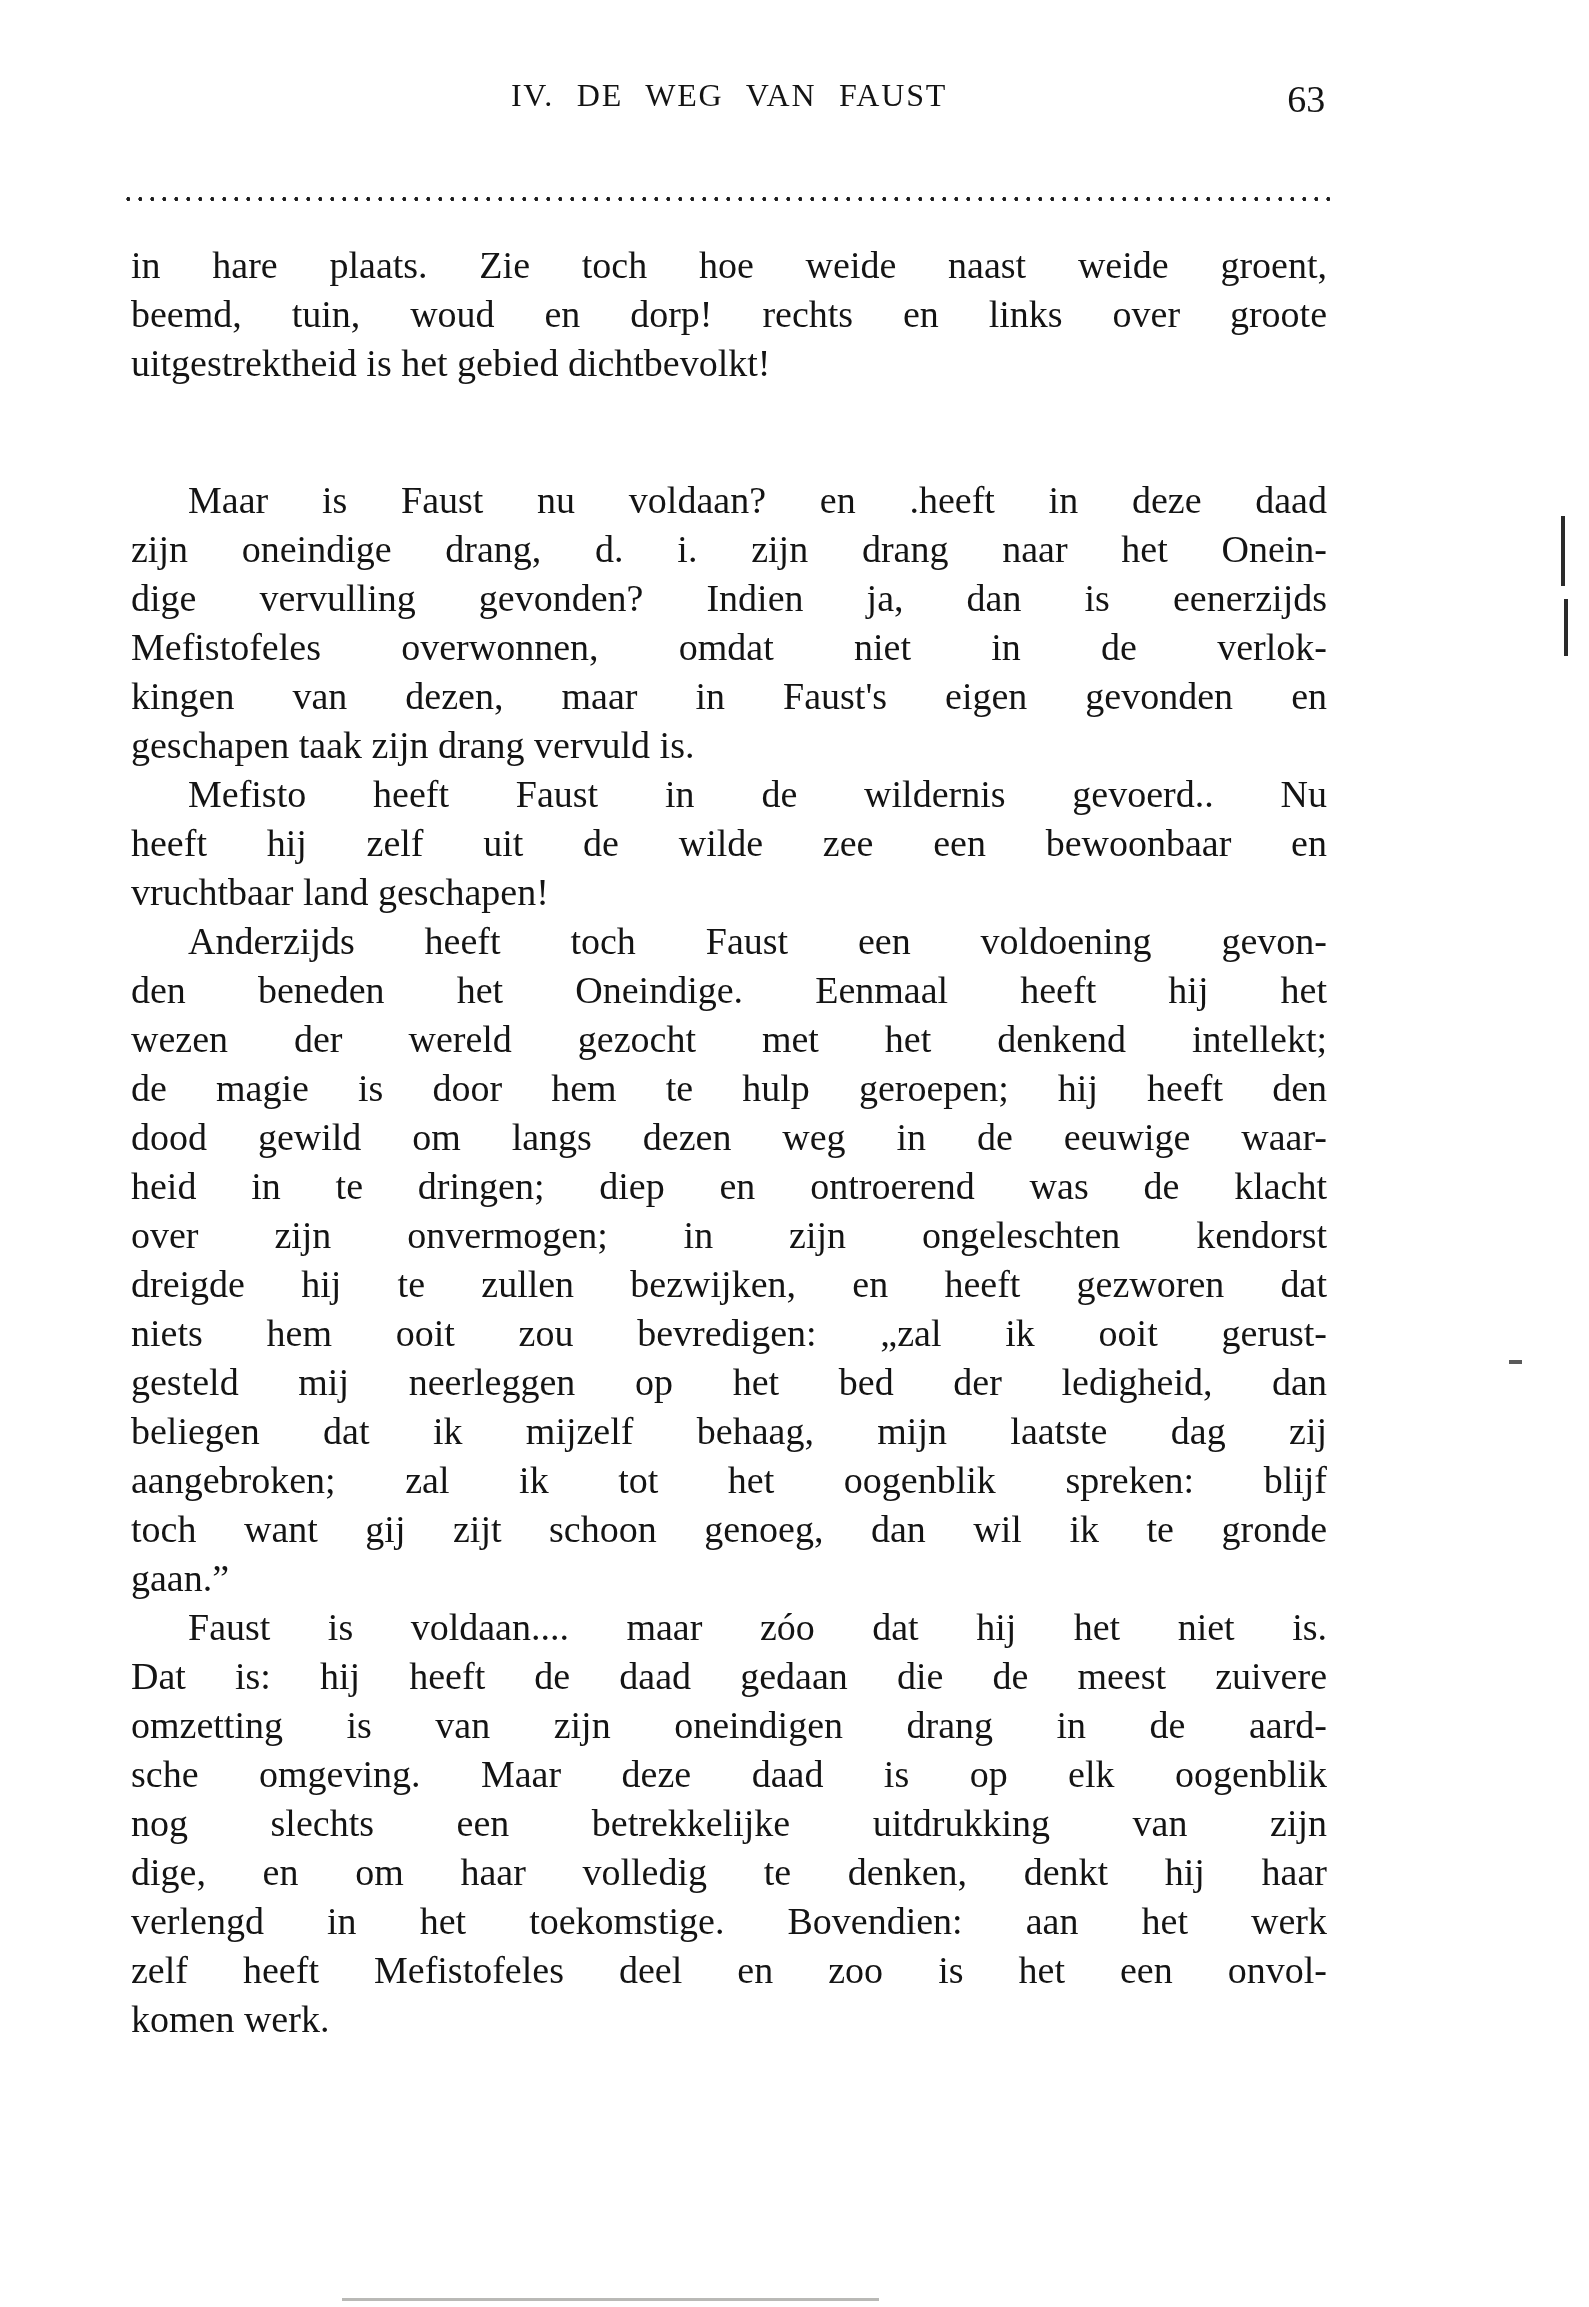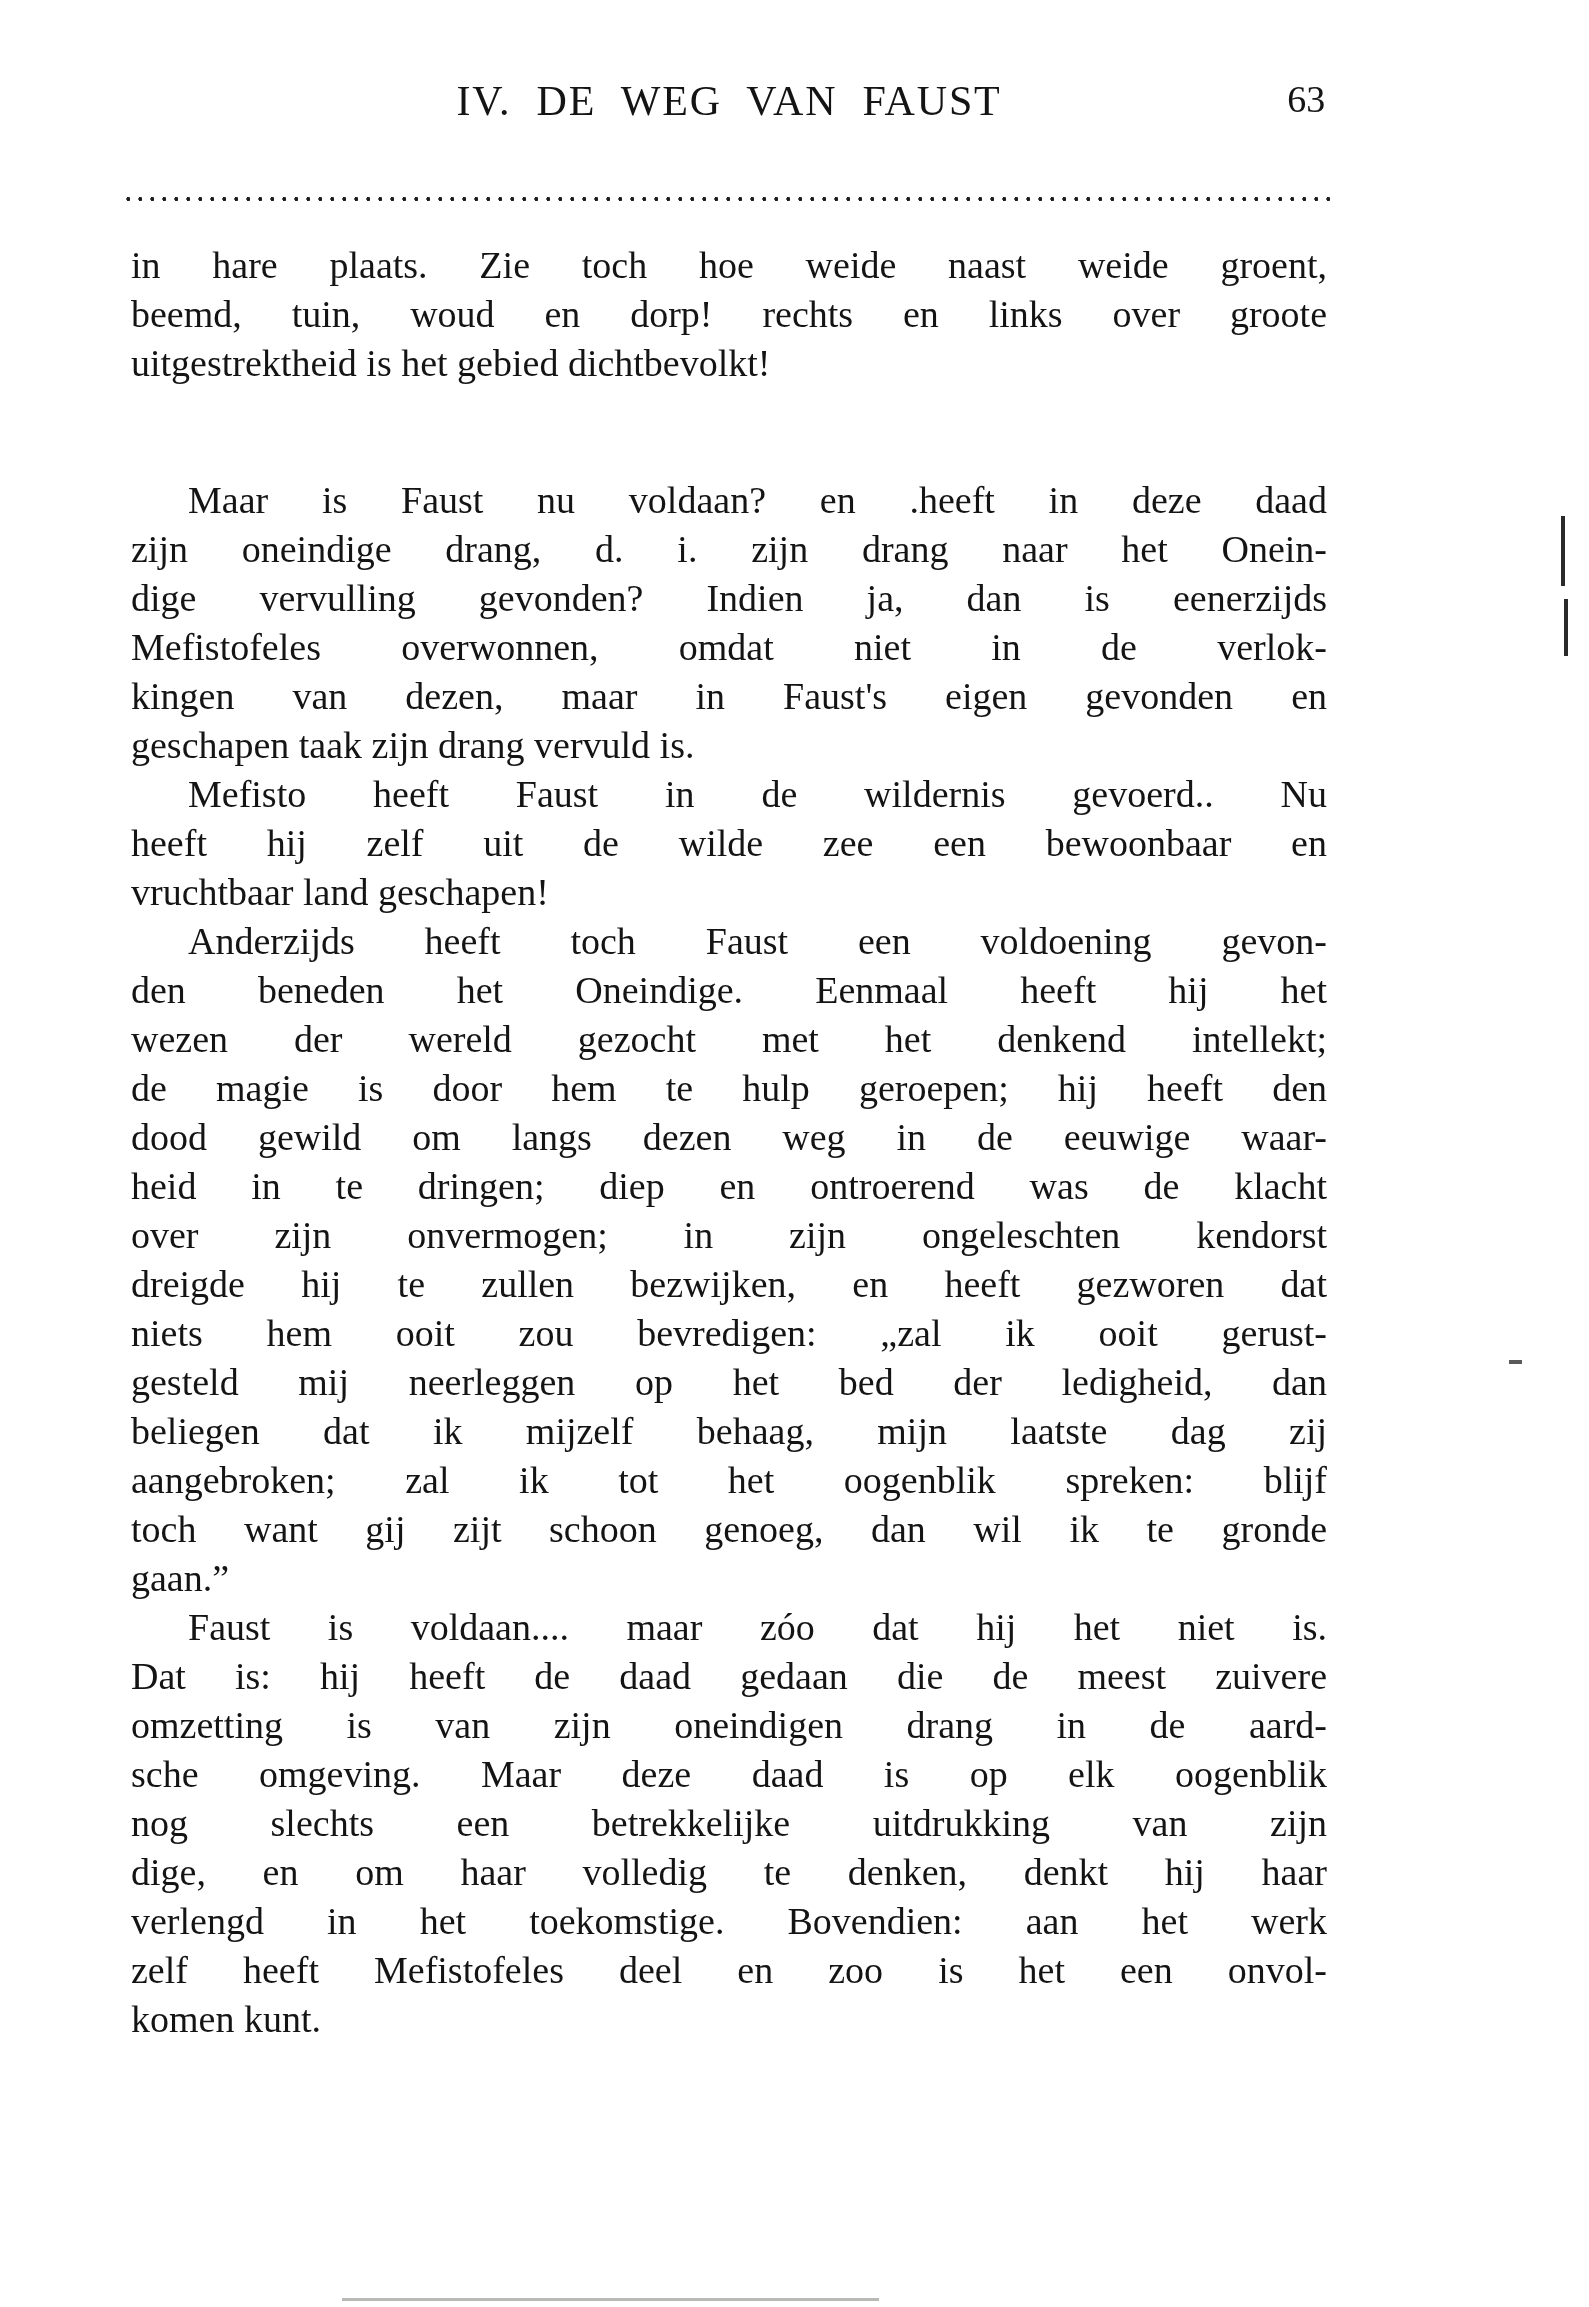--- a/index.html
+++ b/index.html
@@ -15,21 +15,21 @@
   .header {
     position: absolute;
     top: 77px;
     left: 131px;
     width: 1196px;
     height: 46px;
   }
   .title {
     display: block;
     text-align: center;
-    font-size: 42px;
+    font-size: 32px;
     letter-spacing: 1.8px;
     word-spacing: 13px;
     white-space: nowrap;
   }
   .pagenum {
     position: absolute;
     right: 1.8px;
     top: 0;
     font-size: 38px;
   }
@@ -113,21 +113,21 @@
       </div>
       <div class="para indent">
         <div class="line"><span>Faust is voldaan.... maar zóo dat hij het niet is.</span></div>
         <div class="line"><span>Dat is: hij heeft de daad gedaan die de meest zuivere</span></div>
         <div class="line"><span class="it">omzetting</span><span> is van zijn oneindigen drang in de aard-</span></div>
         <div class="line"><span>sche omgeving. Maar deze daad is op elk oogenblik</span></div>
         <div class="line"><span>nog slechts een </span><span class="it">betrekkelijke</span><span> uitdrukking van zijn</span></div>
         <div class="line"><span>dige, en om haar volledig te denken, denkt hij haar</span></div>
         <div class="line"><span>verlengd in het toekomstige. Bovendien: aan het werk</span></div>
         <div class="line"><span>zelf heeft Mefistofeles deel en zoo is het een onvol-</span></div>
-        <div class="line last"><span>komen kunt.</span></div>
+        <div class="line last"><span>komen werk.</span></div>
       </div>
     </div>
   <div class="mark-v mark-v1"></div>
   <div class="mark-v mark-v2"></div>
   <div class="mark-dash"></div>
   <div class="bottom-line"></div>
 </div>
 
 
 </body></html>

